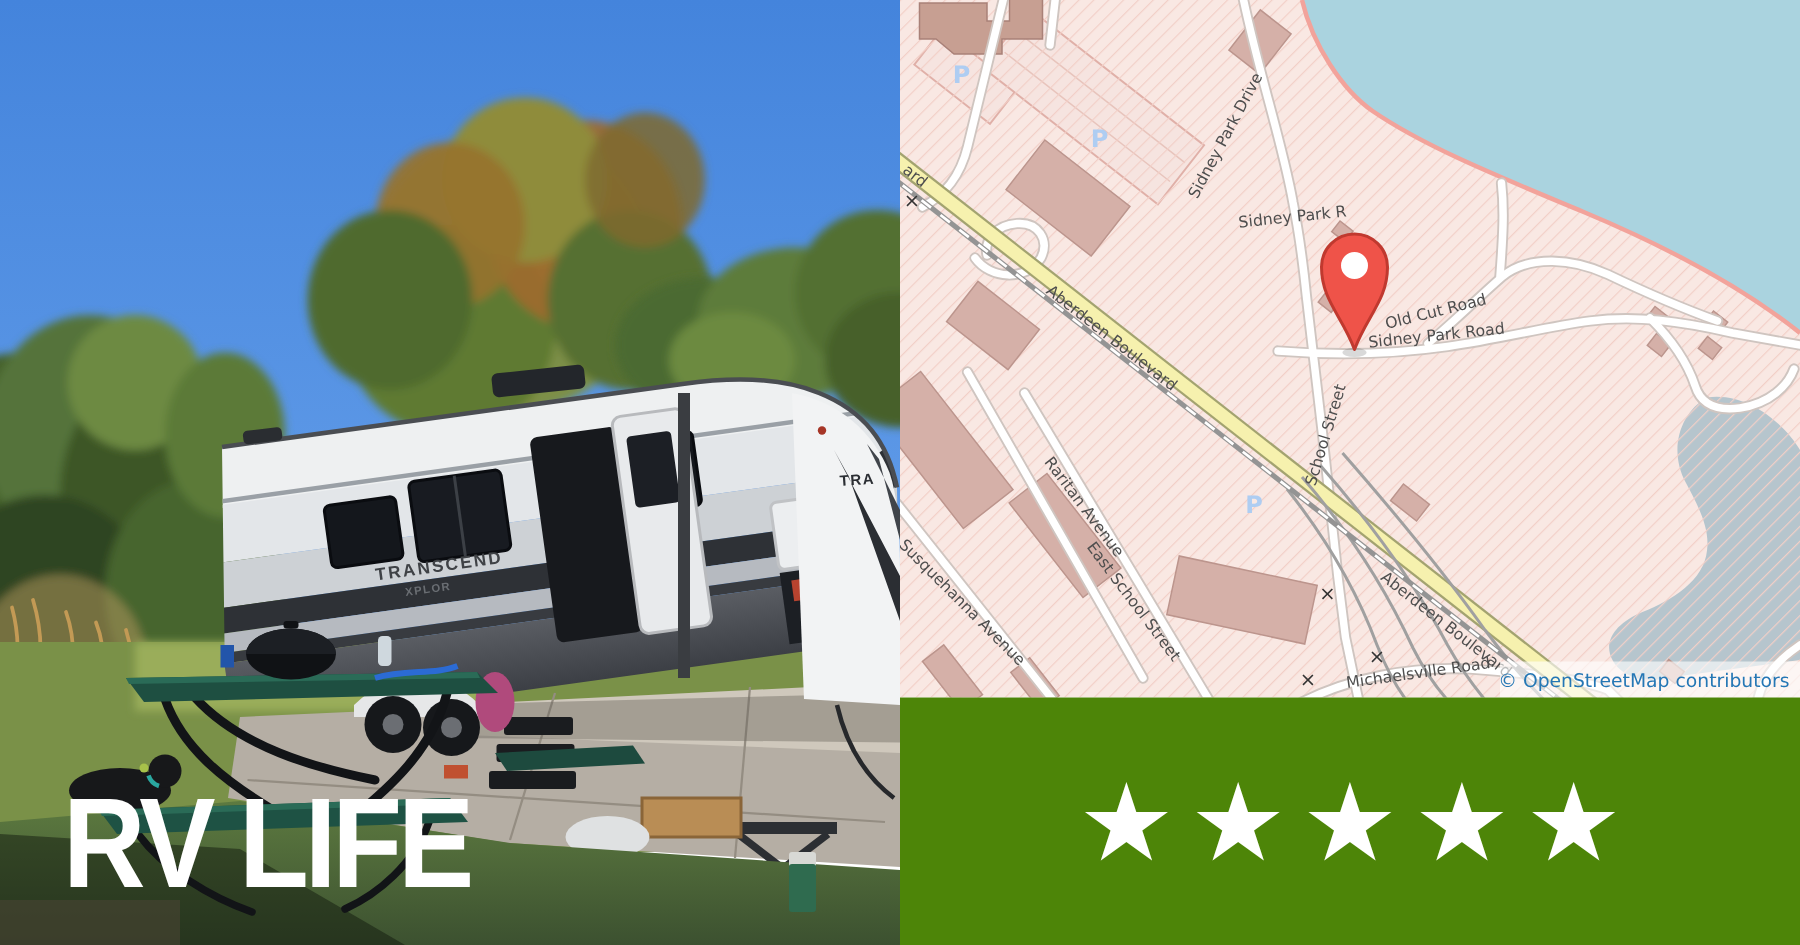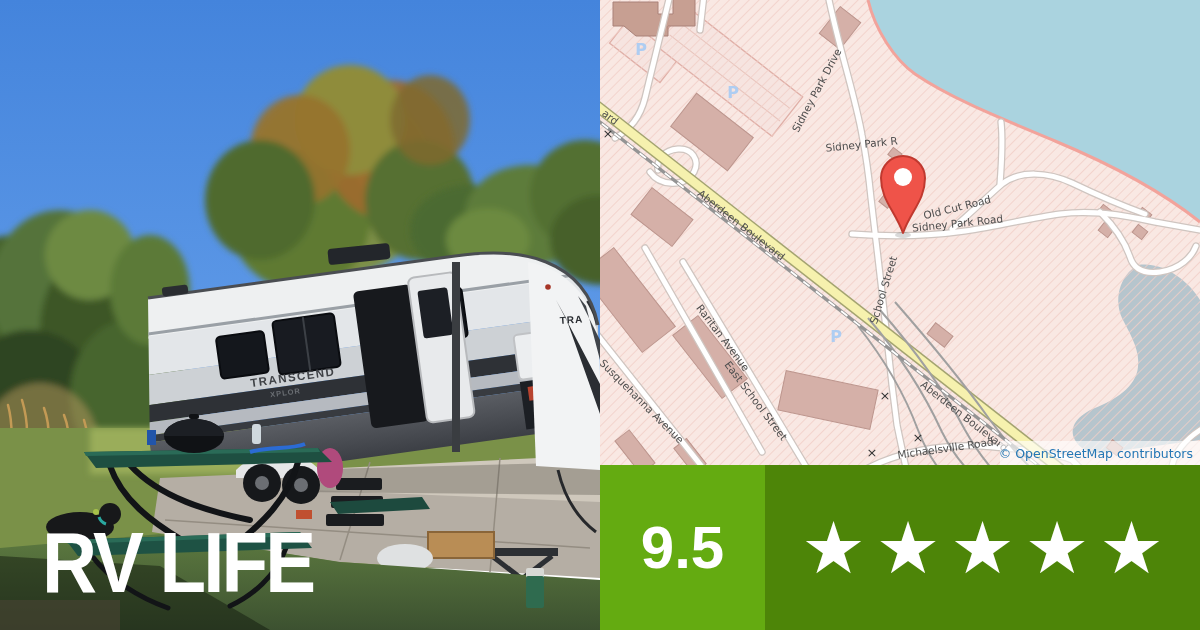--- a/index.html
+++ b/index.html
@@ -354,21 +354,18 @@
       </g>
 
       <g>
         <rect x="400" y="441" width="200" height="24" fill="#ffffff" opacity="0.62"></rect>
         <text class="attrib-text" x="593" y="458" text-anchor="end">© OpenStreetMap contributors</text>
       </g>
     </svg>
   </div>
 
   <div class="rating-bar">
-    <div class="score-box">
-      <span class="score-text">9.5</span>
-    </div>
     <div class="stars-box">
       <span class="stars-text">★★★★★</span>
     </div>
   </div>
 
 </div>
 
 </body></html>

